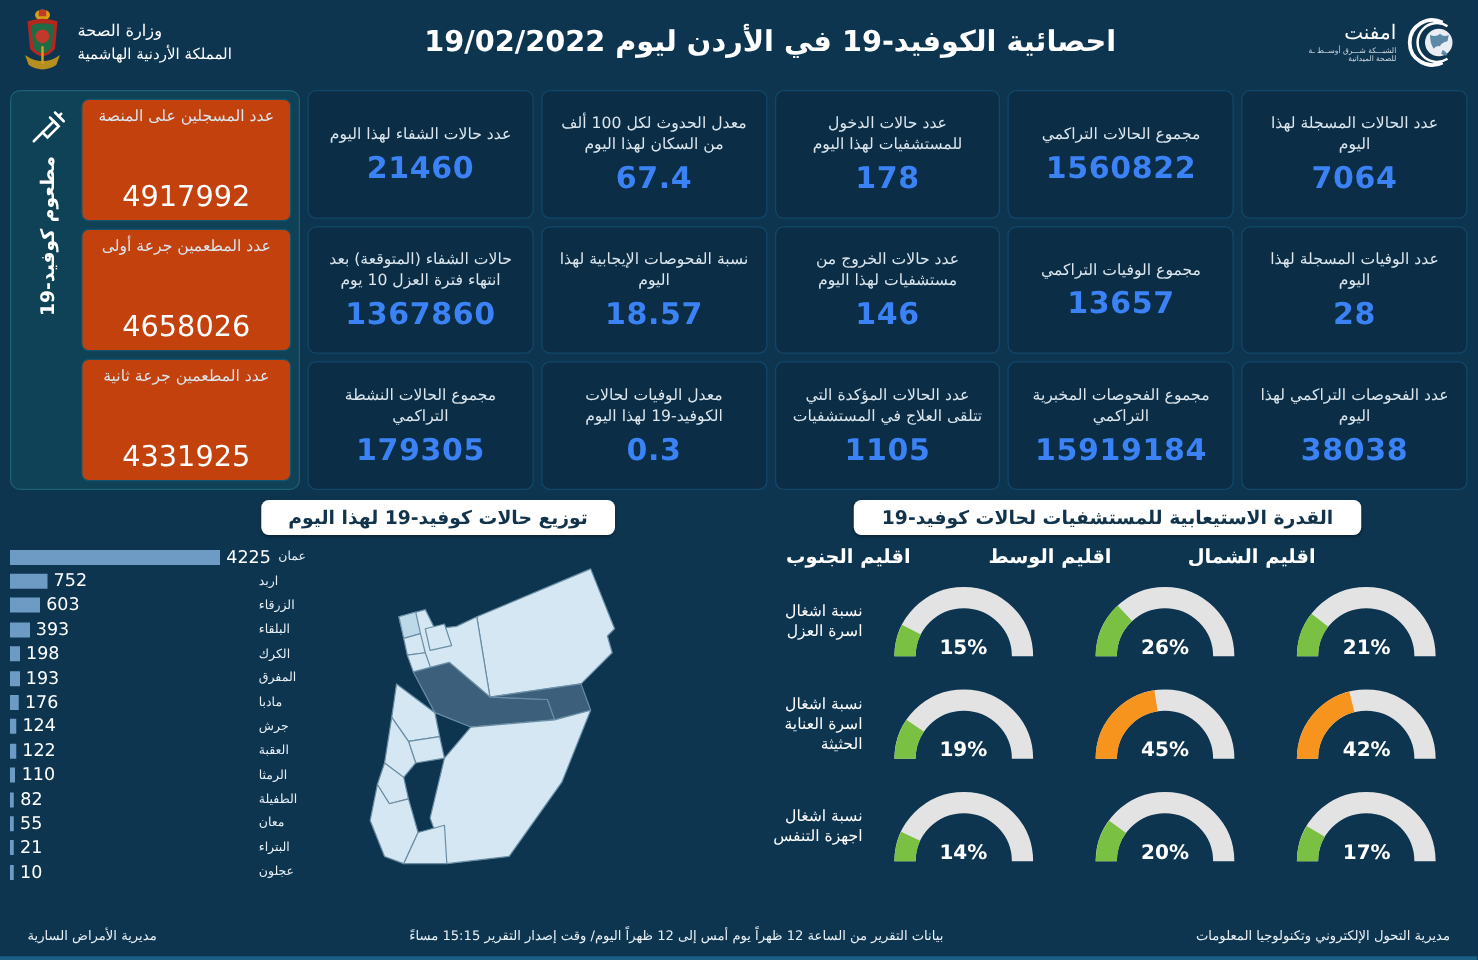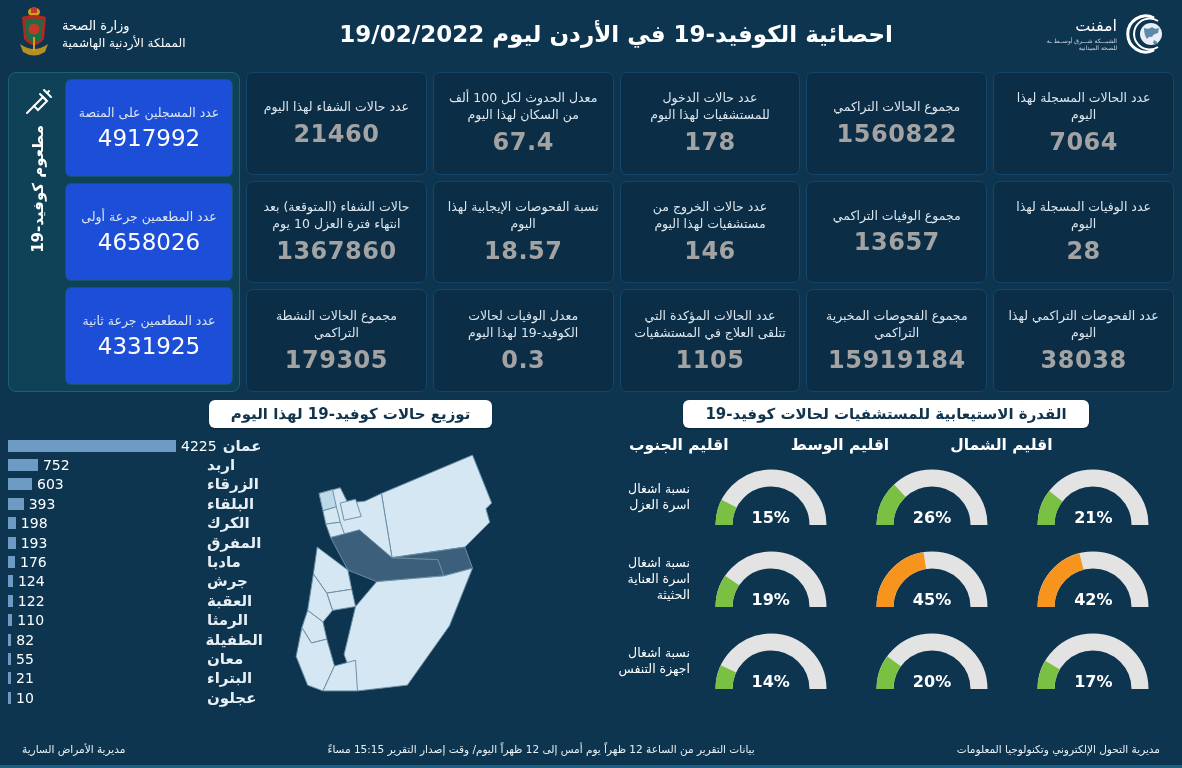--- a/index.html
+++ b/index.html
@@ -47,21 +47,21 @@
     border: 1px solid #12476b;
     display: flex; flex-direction: column;
     align-items: center; justify-content: center;
     padding: 6px 8px; text-align: center;
   }
   .card .lbl {
     color: #dbe6ee; font-size: 12.5px; line-height: 1.35;
     margin-bottom: 4px;
   }
   .card .val {
-    color: #a3a3a3; font-size: 24px; font-weight: bold; letter-spacing: .5px;
+    color: #3b82f6; font-size: 24px; font-weight: bold; letter-spacing: .5px;
   }
 
   
   .vax-panel {
     width: 232px; border-radius: 8px;
     background: #0f4257;
     border: 1px solid #1d6076;
     display: flex; flex-direction: row; padding: 6px;
     gap: 4px;
   }
@@ -70,46 +70,46 @@
     width: 46px; display: flex; flex-direction: column;
     align-items: center; justify-content: flex-start; gap: 6px; padding-top: 6px;
   }
   .syringe { width: 34px; height: 34px; }
   .vax-title {
     writing-mode: vertical-rl; transform: rotate(180deg);
     color: #ffffff; font-size: 15px; font-weight: bold;
     letter-spacing: 1px; white-space: nowrap;
   }
   .vax-card {
-    flex: 1; border-radius: 6px; background: #1d4ed8;
+    flex: 1; border-radius: 6px; background: #c2410c;
     border: 1px solid #17536e;
     display: flex; flex-direction: column;
-    align-items: center; justify-content: center; padding: 5px 6px; text-align: center;
+    align-items: center; justify-content: space-between; padding: 5px 6px; text-align: center;
   }
   .vax-card .lbl { color: #dbe6ee; font-size: 12.5px; line-height: 1.3; margin-bottom: 3px;}
   .vax-card .val { color: #ffffff; font-size: 23px; font-weight: normal; }
 
   
   .pill {
     background: #ffffff; color: #11334c;
     border-radius: 6px; font-size: 15px; font-weight: bold;
     padding: 5px 22px; display: inline-block; white-space: nowrap;
     box-shadow: 0 1px 2px rgba(0,0,0,.3);
   }
 
   
   .lower { position: absolute; top: 400px; right: 8px; left: 8px; height: 330px; display: flex; }
   .cases-block { width: 590px; position: relative; }
   .cases-title-row { text-align: center; margin-bottom: 6px; padding-left:95px; }
   .chart-map { display: flex; flex-direction: row-reverse; height: 278px; }
   .bars { width: 255px; padding-top: 2px; }
   .bar-row { display: flex; align-items: center; height: 19.4px; direction: rtl; }
   .bar-name {
-    width: 62px; text-align: left; color: #e7eef4; font-size: 15px;
-    padding-left: 6px; white-space: nowrap; font-weight: bold;
+    width: 62px; text-align: left; color: #e7eef4; font-size: 10px;
+    padding-left: 6px; white-space: nowrap;
   }
   .bar-track { flex: 1; display: flex; align-items: center; direction: ltr; }
   .bar-fill { height: 12px; background: #6d9bc3; border-radius: 0; }
   .bar-val { color: #ffffff; font-size: 14px; margin-left: 5px; white-space: nowrap; text-align: center; }
   .map-area { flex: 1; position: relative; }
 
   
   .cap-block { flex: 1; position: relative; }
   .cap-title-row { text-align: center; margin-bottom: 8px; }
   .region-heads { display: flex; flex-direction: row; padding-right: 92px; }

